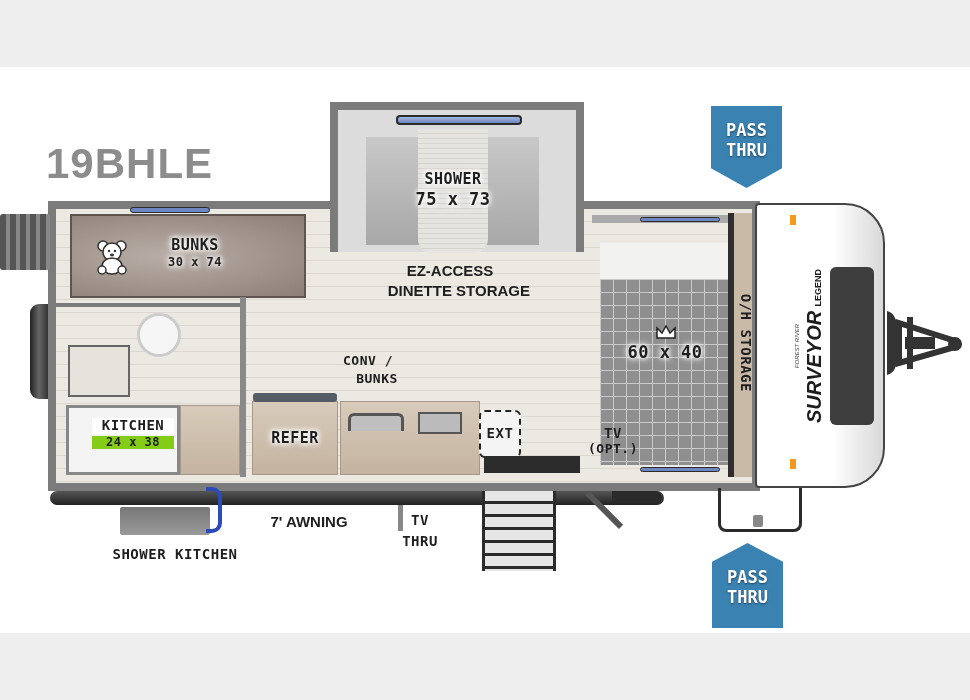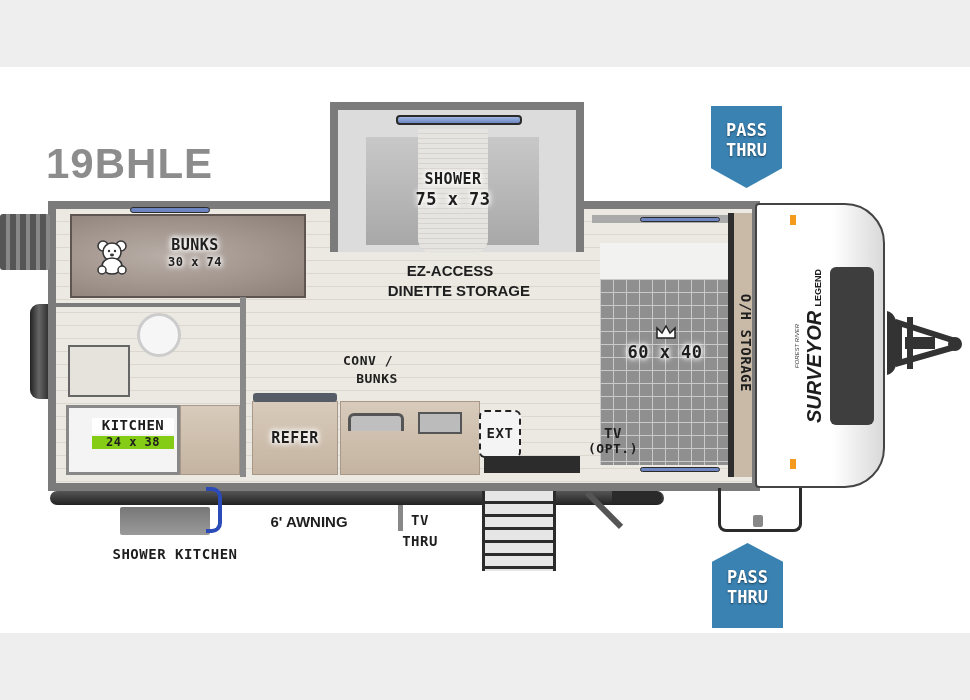--- a/index.html
+++ b/index.html
@@ -129,21 +129,21 @@
         <circle cx="70" cy="41" r="7" fill="#333"></circle>
         <rect x="22" y="14" width="6" height="52" fill="#333"></rect>
       </svg>
   </div>
 
   <div class="abs" style="left:50px;top:424px;width:614px;height:14px;background:linear-gradient(180deg,#555,#222);border-radius:7px;"></div>
 
   <div class="abs" style="left:120px;top:440px;width:90px;height:28px;background:linear-gradient(180deg,#777,#9a9a9a);border-radius:2px;"></div>
   <div class="abs" style="left:206px;top:420px;width:16px;height:46px;border:4px solid #2b4bb8;border-left:none;border-radius:0 10px 10px 0;"></div>
   <div class="lbl" style="left:100px;top:480px;width:150px;font-size:14px;">SHOWER KITCHEN</div>
-  <div class="lbl cond" style="left:262px;top:447px;width:94px;font-size:15px;">6' AWNING</div>
+  <div class="lbl cond" style="left:262px;top:447px;width:94px;font-size:15px;">7' AWNING</div>
   <div class="abs" style="left:398px;top:438px;width:5px;height:26px;background:#888;"></div>
   <div class="lbl" style="left:398px;top:446px;width:44px;font-size:14px;">TV</div>
   <div class="lbl" style="left:398px;top:467px;width:44px;font-size:14px;">THRU</div>
 
   <div class="abs" style="left:482px;top:424px;width:74px;height:80px;background:repeating-linear-gradient(180deg,#e6e6e6 0 10px,#2b2b2b 10px 13px);border-left:3px solid #2b2b2b;border-right:3px solid #2b2b2b;"></div>
 
   <div class="abs" style="left:585px;top:428px;width:6px;height:48px;background:#555;transform:rotate(-45deg);transform-origin:top left;"></div>
   <div class="abs" style="left:612px;top:424px;width:50px;height:12px;background:#2a2a2a;border-radius:0 6px 6px 0;"></div>
 
   <div class="abs" style="left:718px;top:421px;width:84px;height:44px;border:3px solid #2b2b2b;border-top:none;border-radius:0 0 8px 8px;"></div>

